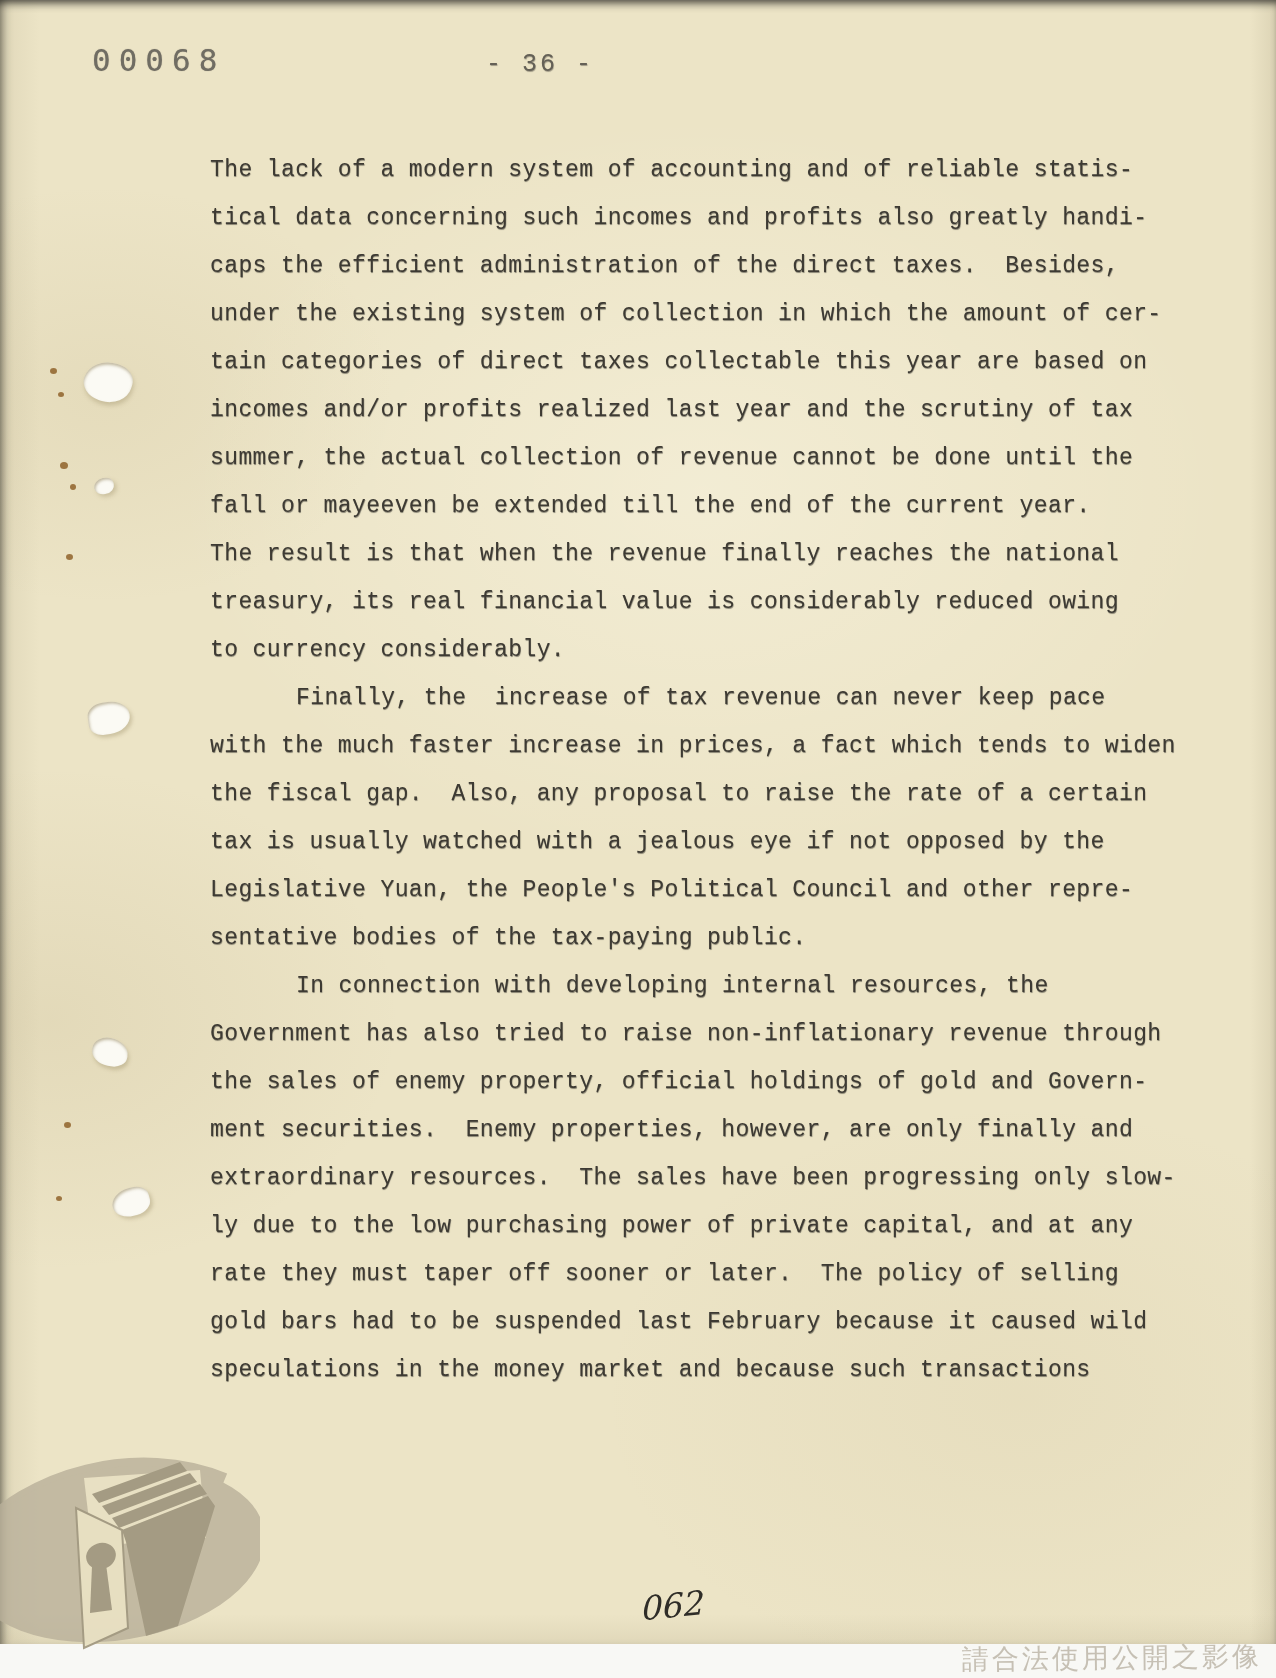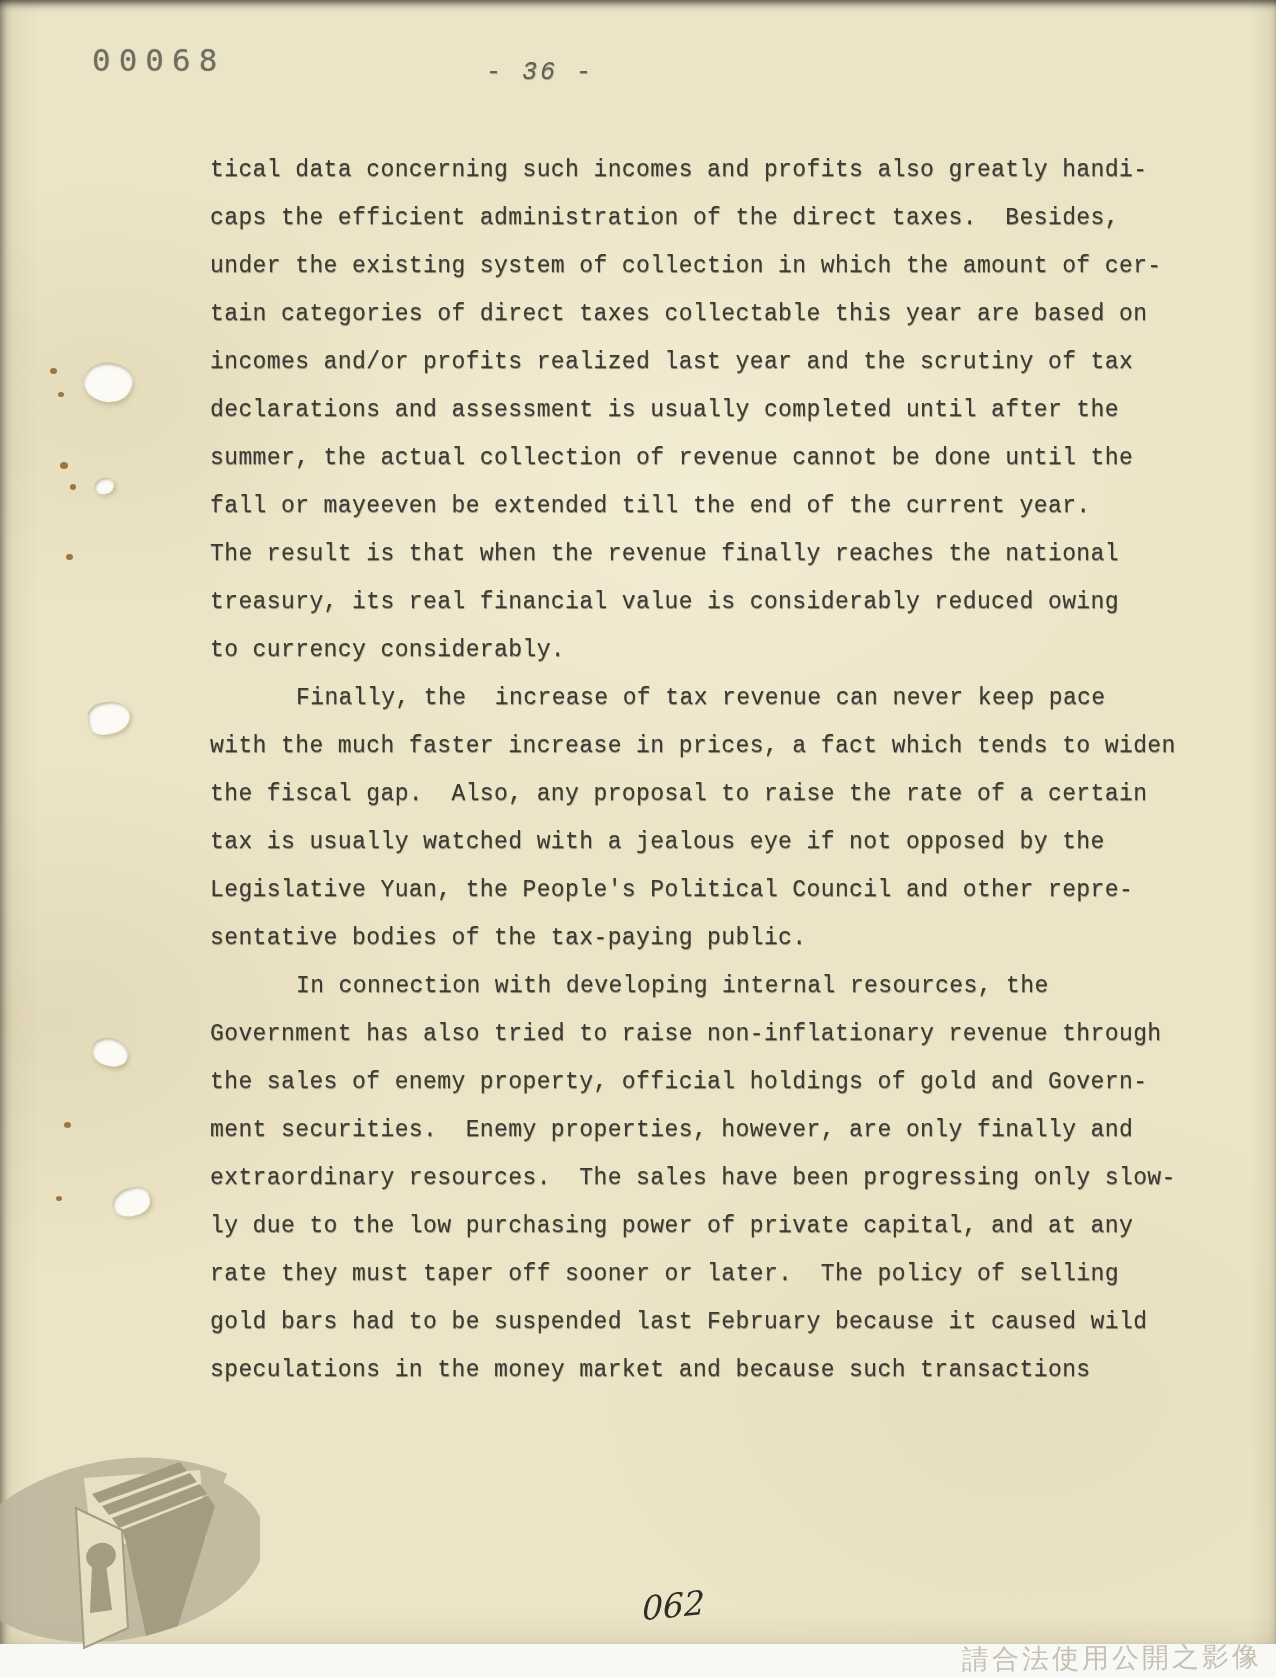--- a/index.html
+++ b/index.html
@@ -47,26 +47,25 @@
   
   .stamp{
     position:absolute;left:92px;top:42px;
     font-family:"DejaVu Sans Mono",monospace;
     font-size:31px;letter-spacing:8px;
     color:#605d56;opacity:.88;
     text-shadow:0 0 1px rgba(80,76,68,.6);
   }
   
   .pageno{
-    position:absolute;left:486px;top:58px;
+    position:absolute;left:486px;top:50px;
     font-family:"Liberation Mono","DejaVu Sans Mono",monospace;
     font-size:25px;letter-spacing:3px;
     color:#4d4a43;opacity:.85;
     text-shadow:0.4px 0.5px 0.8px rgba(61,58,51,.5);
-    font-style:italic;
   }
   
   .folio{
     position:absolute;left:642px;top:1586px;
     font-family:"DejaVu Serif",serif;
     font-style:italic;font-size:33px;color:#2f2d28;
     transform:rotate(-6deg) skewX(-6deg);
   }
   
   .spot{position:absolute;background:#fbfaf4;
@@ -92,26 +91,26 @@
 
 <div class="scan">
   <div class="paper">
 
     <div class="stamp">00068</div>
 
     <div class="pageno">- 36 -</div>
 
     <div class="body-text">
       <div class="para">
+        <div class="line">The lack of a modern system of accounting and of reliable statis-</div>
         <div class="line">tical data concerning such incomes and profits also greatly handi-</div>
         <div class="line">caps the efficient administration of the direct taxes.  Besides,</div>
         <div class="line">under the existing system of collection in which the amount of cer-</div>
         <div class="line">tain categories of direct taxes collectable this year are based on</div>
         <div class="line">incomes and/or profits realized last year and the scrutiny of tax</div>
-        <div class="line">declarations and assessment is usually completed until after the</div>
         <div class="line">summer, the actual collection of revenue cannot be done until the</div>
         <div class="line">fall or mayeeven be extended till the end of the current year.</div>
         <div class="line">The result is that when the revenue finally reaches the national</div>
         <div class="line">treasury, its real financial value is considerably reduced owing</div>
         <div class="line">to currency considerably.</div>
       </div>
       <div class="para">
         <div class="line indent">Finally, the  increase of tax revenue can never keep pace</div>
         <div class="line">with the much faster increase in prices, a fact which tends to widen</div>
         <div class="line">the fiscal gap.  Also, any proposal to raise the rate of a certain</div>

